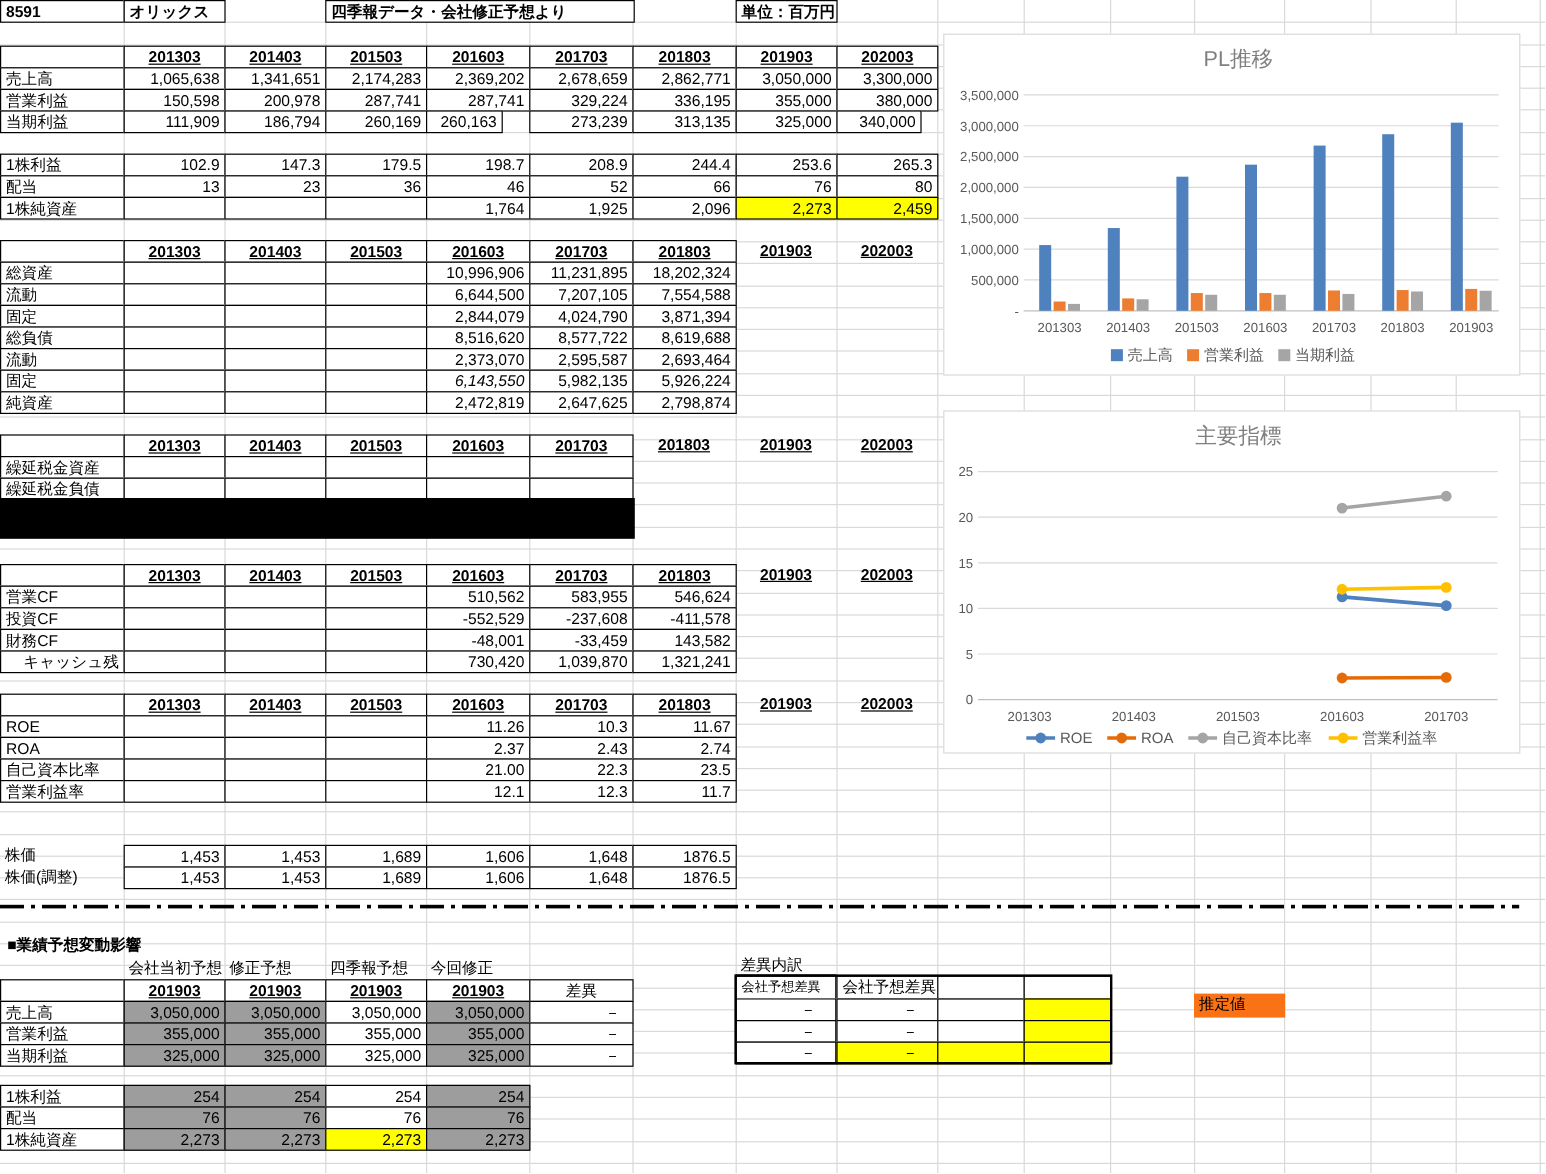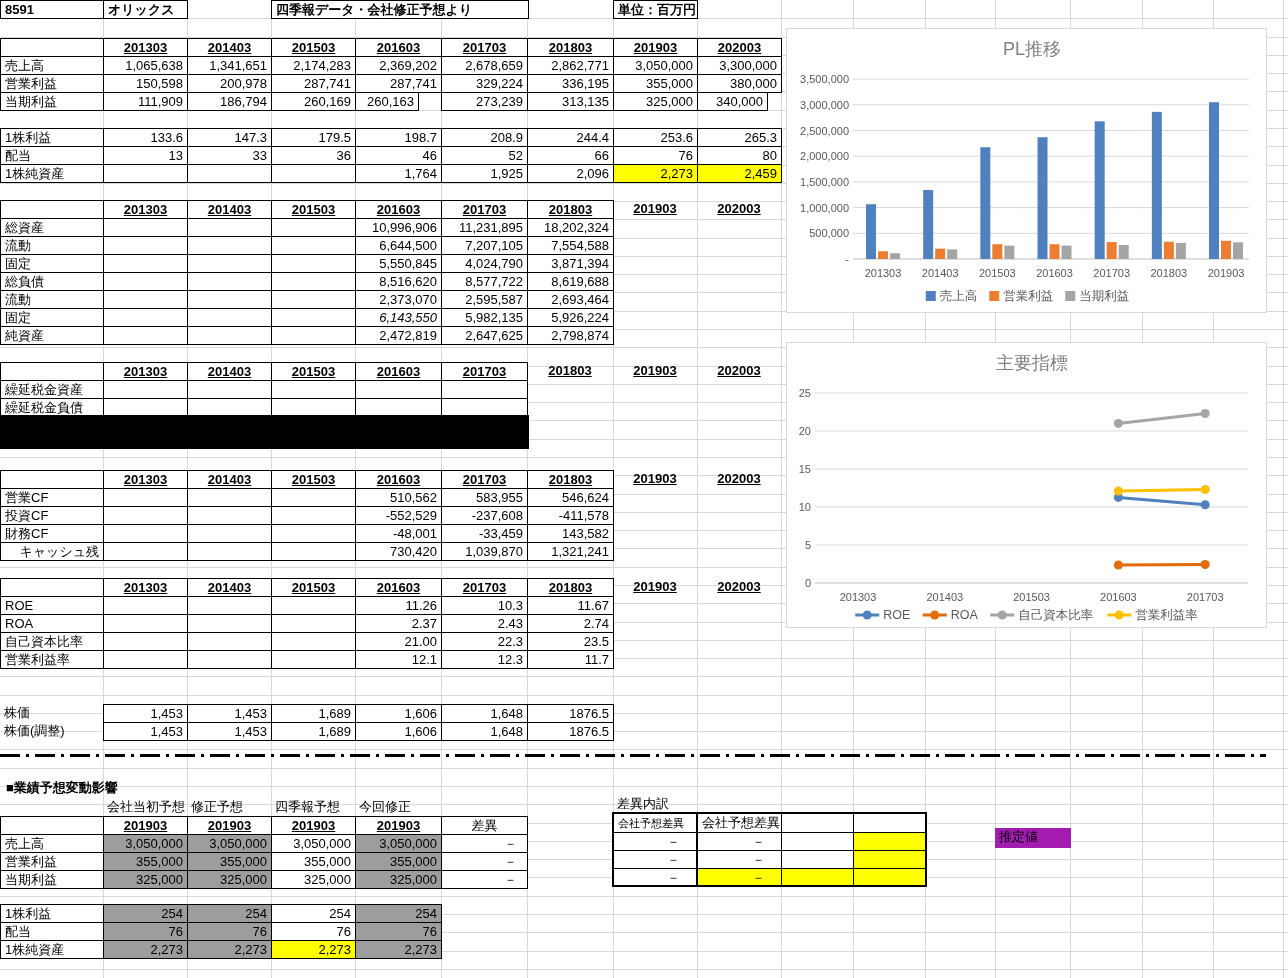--- a/index.html
+++ b/index.html
@@ -11,21 +11,21 @@
   .bd{border:1px solid #000;background:#fff;}
   .hdr{font-weight:bold;}
   .yr{font-weight:bold;text-decoration:underline;text-align:center;}
   .num{text-align:right;}
   .chartbox{position:absolute;background:#fff;border:1px solid #d9d9d9;z-index:2;box-sizing:border-box;}
   #blackbox{position:absolute;left:0;top:415px;width:529px;height:34px;background:#000;z-index:3;}
   #dashline{position:absolute;left:0;top:754px;width:1266px;height:3px;z-index:2;
     background:repeating-linear-gradient(90deg,#000 0 20px,transparent 20px 26px,#000 26px 29px,transparent 29px 35px);}
   #diffbox{position:absolute;left:612px;top:812px;width:315px;height:75px;border:2px solid #000;
     box-sizing:border-box;z-index:4;pointer-events:none;}
-  #estimate{background:#a21caf;}
+  #estimate{background:#f97316;}
   #difftitle{border-bottom:1px solid #000;}
 </style>
 </head>
 <body>
 
 <div id="sheet">
   <div id="grid-layer">
       <div class="gl" style="left: 103px; top: 0px; width: 1px; height: 978px;"></div>
       <div class="gl" style="left: 187px; top: 0px; width: 1px; height: 978px;"></div>
       <div class="gl" style="left: 271px; top: 0px; width: 1px; height: 978px;"></div>
@@ -133,31 +133,31 @@
       <div class="cell bd" style="left: 0px; top: 92px; width: 104px; height: 19px;">当期利益</div>
       <div class="cell bd num" style="left: 103px; top: 92px; width: 85px; height: 19px;">111,909</div>
       <div class="cell bd num" style="left: 187px; top: 92px; width: 85px; height: 19px;">186,794</div>
       <div class="cell bd num" style="left: 271px; top: 92px; width: 85px; height: 19px;">260,169</div>
       <div class="cell bd num" style="left: 355px; top: 92px; width: 64px; height: 19px;">260,163</div>
       <div class="cell bd num" style="left: 441px; top: 92px; width: 87px; height: 19px;">273,239</div>
       <div class="cell bd num" style="left: 527px; top: 92px; width: 87px; height: 19px;">313,135</div>
       <div class="cell bd num" style="left: 613px; top: 92px; width: 85px; height: 19px;">325,000</div>
       <div class="cell bd num" style="left: 697px; top: 92px; width: 71px; height: 19px;">340,000</div>
       <div class="cell bd" style="left: 0px; top: 128px; width: 104px; height: 19px;">1株利益</div>
-      <div class="cell bd num" style="left: 103px; top: 128px; width: 85px; height: 19px;">133.6</div>
+      <div class="cell bd num" style="left: 103px; top: 128px; width: 85px; height: 19px;">102.9</div>
       <div class="cell bd num" style="left: 187px; top: 128px; width: 85px; height: 19px;">147.3</div>
       <div class="cell bd num" style="left: 271px; top: 128px; width: 85px; height: 19px;">179.5</div>
       <div class="cell bd num" style="left: 355px; top: 128px; width: 87px; height: 19px;">198.7</div>
       <div class="cell bd num" style="left: 441px; top: 128px; width: 87px; height: 19px;">208.9</div>
       <div class="cell bd num" style="left: 527px; top: 128px; width: 87px; height: 19px; padding-left: 36px;">244.4</div>
       <div class="cell bd num" style="left: 613px; top: 128px; width: 85px; height: 19px;">253.6</div>
       <div class="cell bd num" style="left: 697px; top: 128px; width: 85px; height: 19px;">265.3</div>
       <div class="cell bd" style="left: 0px; top: 146px; width: 104px; height: 19px;">配当</div>
       <div class="cell bd num" style="left: 103px; top: 146px; width: 85px; height: 19px;">13</div>
-      <div class="cell bd num" style="left: 187px; top: 146px; width: 85px; height: 19px;">33</div>
+      <div class="cell bd num" style="left: 187px; top: 146px; width: 85px; height: 19px;">23</div>
       <div class="cell bd num" style="left: 271px; top: 146px; width: 85px; height: 19px;">36</div>
       <div class="cell bd num" style="left: 355px; top: 146px; width: 87px; height: 19px;">46</div>
       <div class="cell bd num" style="left: 441px; top: 146px; width: 87px; height: 19px;">52</div>
       <div class="cell bd num" style="left: 527px; top: 146px; width: 87px; height: 19px;">66</div>
       <div class="cell bd num" style="left: 613px; top: 146px; width: 85px; height: 19px;">76</div>
       <div class="cell bd num" style="left: 697px; top: 146px; width: 85px; height: 19px;">80</div>
       <div class="cell bd" style="left: 0px; top: 164px; width: 104px; height: 19px;">1株純資産</div>
       <div class="cell bd num" style="left: 103px; top: 164px; width: 85px; height: 19px;"></div>
       <div class="cell bd num" style="left: 187px; top: 164px; width: 85px; height: 19px;"></div>
       <div class="cell bd num" style="left: 271px; top: 164px; width: 85px; height: 19px;"></div>
@@ -190,21 +190,21 @@
       <div class="cell bd num" style="left: 271px; top: 236px; width: 85px; height: 19px;"></div>
       <div class="cell bd num" style="left: 355px; top: 236px; width: 87px; height: 19px;">6,644,500</div>
       <div class="cell bd num" style="left: 441px; top: 236px; width: 87px; height: 19px;">7,207,105</div>
       <div class="cell bd num" style="left: 527px; top: 236px; width: 87px; height: 19px;">7,554,588</div>
       <div class="cell num" style="left: 613px; top: 236px; width: 84px; height: 18px;"></div>
       <div class="cell num" style="left: 697px; top: 236px; width: 84px; height: 18px;"></div>
       <div class="cell bd" style="left: 0px; top: 254px; width: 104px; height: 19px;">固定</div>
       <div class="cell bd num" style="left: 103px; top: 254px; width: 85px; height: 19px;"></div>
       <div class="cell bd num" style="left: 187px; top: 254px; width: 85px; height: 19px;"></div>
       <div class="cell bd num" style="left: 271px; top: 254px; width: 85px; height: 19px;"></div>
-      <div class="cell bd num" style="left: 355px; top: 254px; width: 87px; height: 19px;">5,550,845</div>
+      <div class="cell bd num" style="left: 355px; top: 254px; width: 87px; height: 19px;">2,844,079</div>
       <div class="cell bd num" style="left: 441px; top: 254px; width: 87px; height: 19px;">4,024,790</div>
       <div class="cell bd num" style="left: 527px; top: 254px; width: 87px; height: 19px;">3,871,394</div>
       <div class="cell num" style="left: 613px; top: 254px; width: 84px; height: 18px;"></div>
       <div class="cell num" style="left: 697px; top: 254px; width: 84px; height: 18px;"></div>
       <div class="cell bd" style="left: 0px; top: 272px; width: 104px; height: 19px;">総負債</div>
       <div class="cell bd num" style="left: 103px; top: 272px; width: 85px; height: 19px;"></div>
       <div class="cell bd num" style="left: 187px; top: 272px; width: 85px; height: 19px;"></div>
       <div class="cell bd num" style="left: 271px; top: 272px; width: 85px; height: 19px;"></div>
       <div class="cell bd num" style="left: 355px; top: 272px; width: 87px; height: 19px;">8,516,620</div>
       <div class="cell bd num" style="left: 441px; top: 272px; width: 87px; height: 19px;">8,577,722</div>

